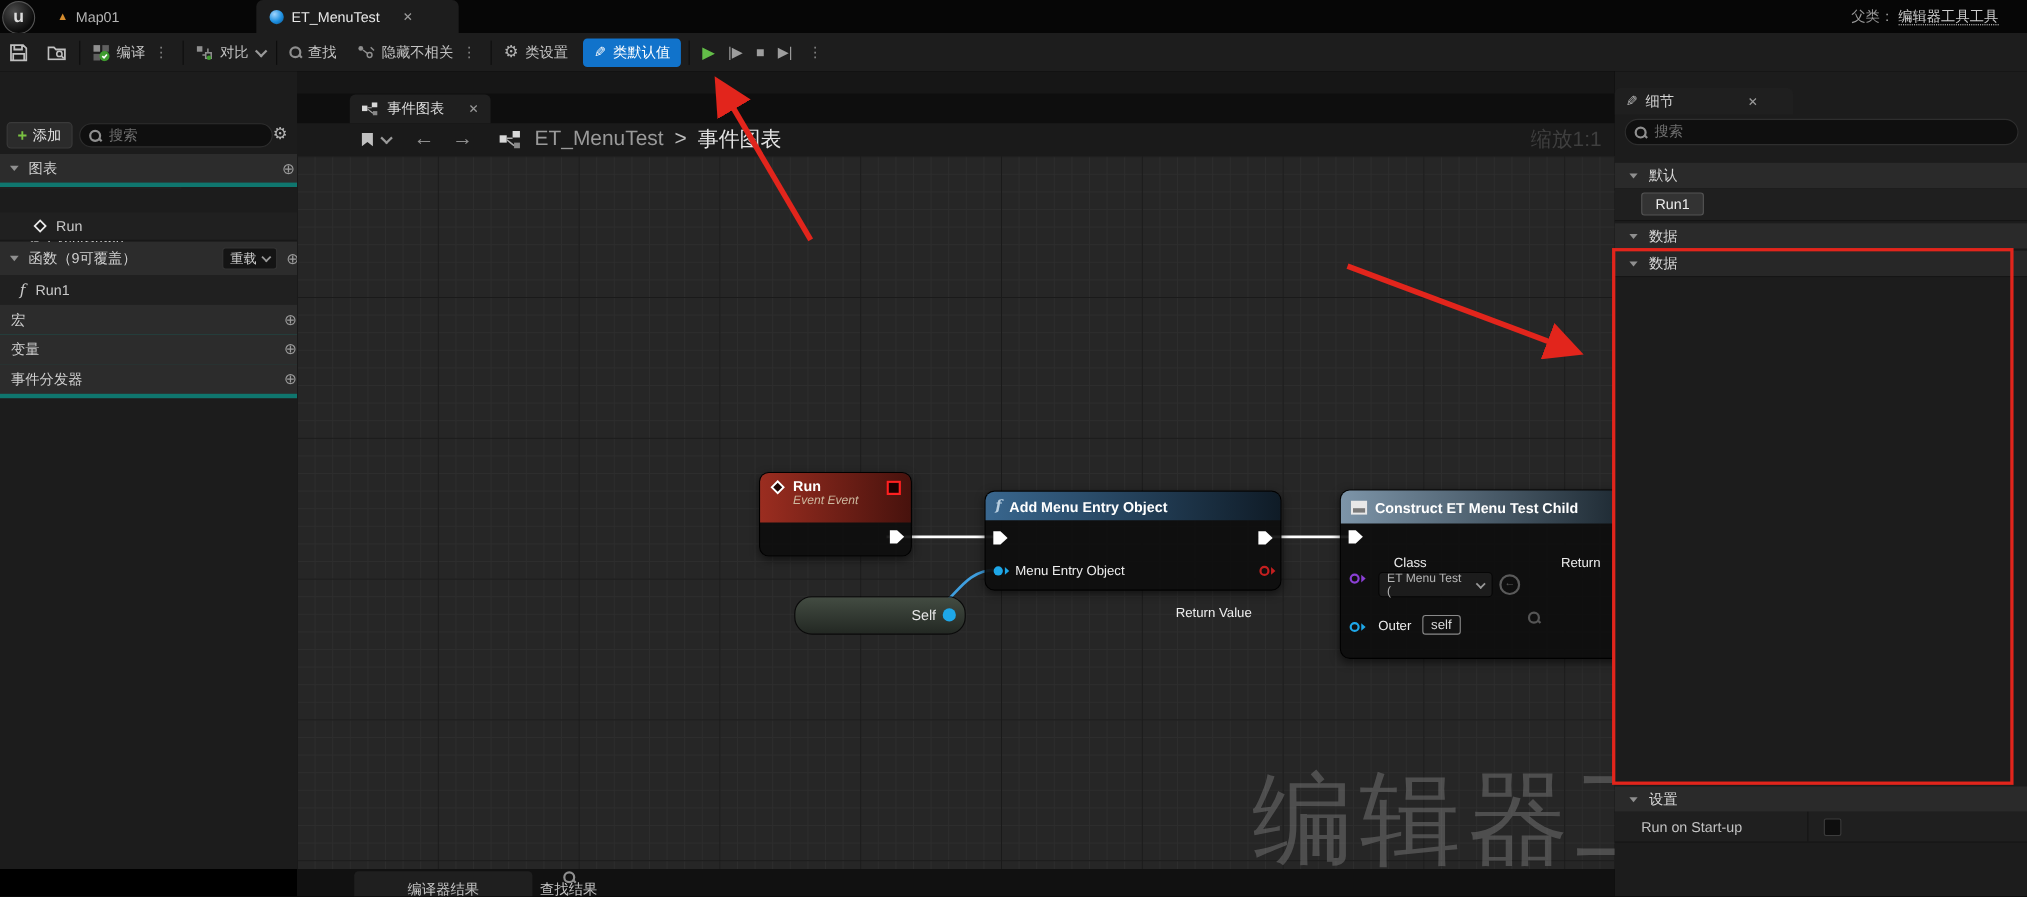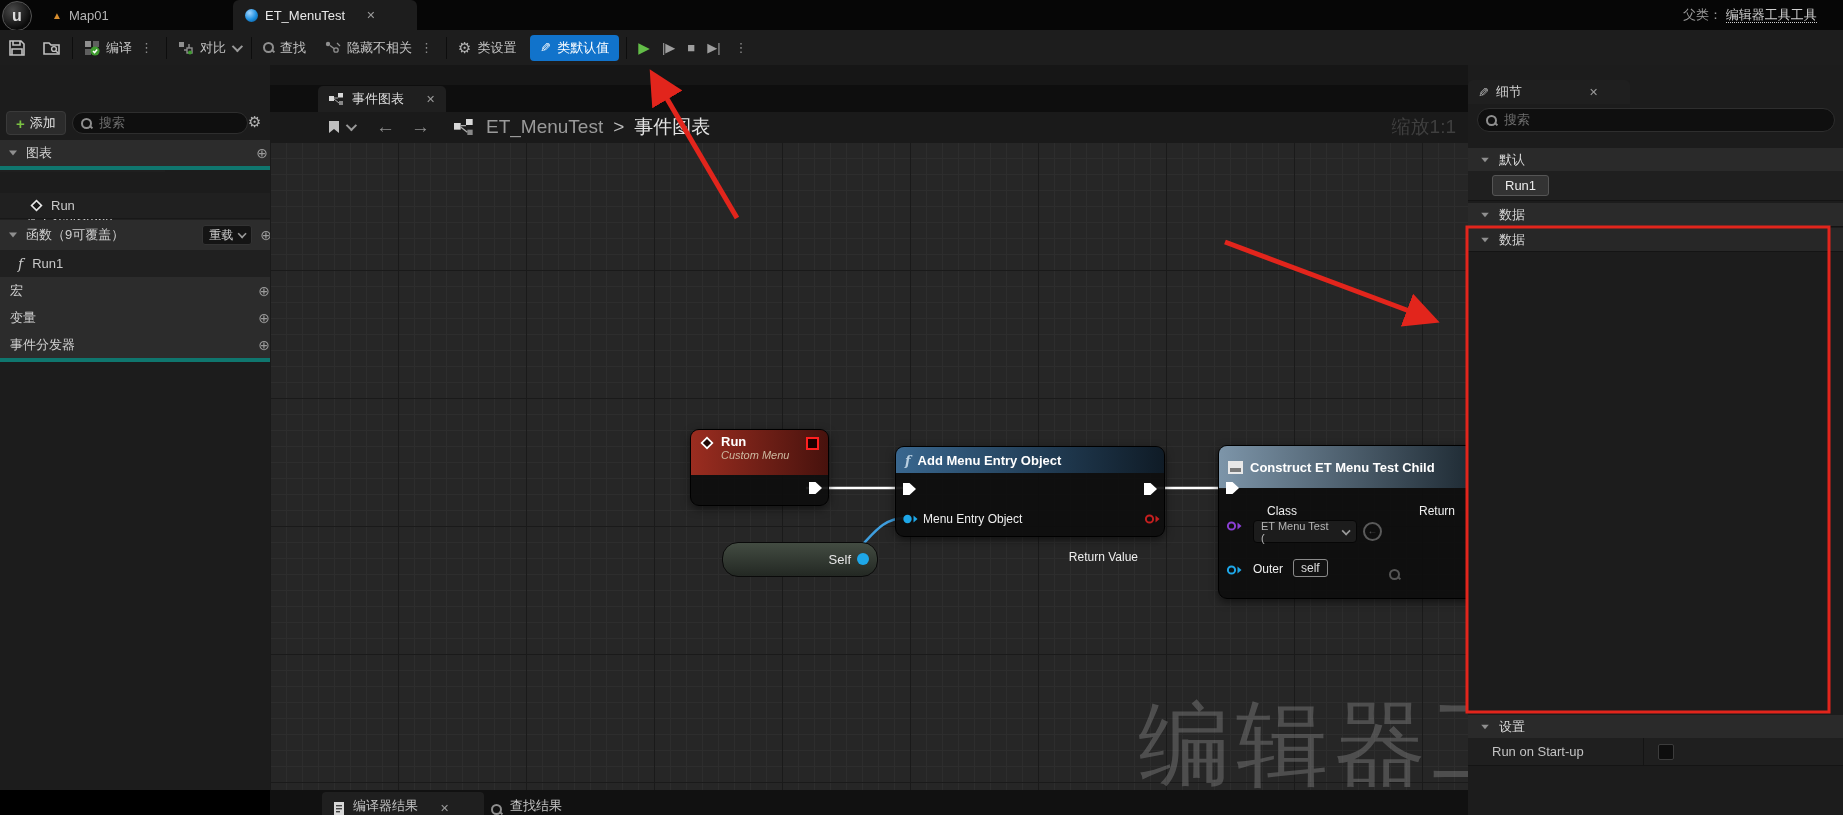--- a/index.html
+++ b/index.html
@@ -88,22 +88,22 @@
   .pill{position:absolute;border-radius:16px;border:1px solid #0a0a0a;
      background:linear-gradient(180deg,#434c42,#232823);display:flex;align-items:center;
      justify-content:flex-end;color:#e6e6e6;font-size:13px;}
   .pin-label{font-size:12px;color:#eee;}
   .self-box{background:#121212;border:1px solid #8a8a8a;border-radius:3px;color:#ddd;
      font-size:12px;padding:1px 7px;}
   .cls-dd{display:flex;align-items:center;gap:7px;background:#1c1c1c;border:1px solid #060606;
      border-radius:4px;height:21px;padding:0 7px;font-size:11px;color:#b5b5b5;}
   
   .bottombar{left:270px;top:790px;width:1198px;height:25px;background:#111;}
-  .b-tab{position:absolute;top:2px;height:23px;display:flex;align-items:flex-end;gap:8px;
-     padding:0 11px;font-size:13px;color:#c3c3c3;}
+  .b-tab{position:absolute;top:2px;height:23px;display:flex;align-items:center;gap:8px;
+     padding:0 11px;font-size:13px;color:#c3c3c3;flex-direction:column;}
   .b-tab.active{background:#1f1f1f;border-radius:4px 4px 0 0;}
   
   .details{left:1468px;top:65px;width:375px;height:750px;background:#1c1c1c;}
   .det-tabstrip{left:1468px;top:65px;width:375px;height:40px;background:#131313;}
   .det-row{position:absolute;left:0;width:375px;display:flex;align-items:center;
      font-size:13px;color:#c2c2c2;border-bottom:1px solid #141414;background:#1f1f1f;}
   .det-head{background:#2a2a2a;color:#d8d8d8;}
   .cbox{position:absolute;left:190px;width:14px;height:14px;background:#0e0e0e;border:1px solid #3c3c3c;border-radius:2px;}
   .vline{position:absolute;left:175px;top:0;width:1px;height:100%;background:#141414;}
   
@@ -313,21 +313,21 @@
     <path d="M563,495 C595,495 600,453 635,453" stroke="#3f9fdf" stroke-width="2.5" fill="none"></path>
   </svg>
 
   <div class="node" style="left:420px;top:364px;width:137px;height:75px;">
     <div class="node-head" style="height:41px;background:linear-gradient(90deg,#9b2d20,#47120d);align-items:flex-start;padding-top:4px;">
       <svg width="14" height="14" viewBox="0 0 13 13" style="margin-top:2px;">
           <rect x="3" y="3" width="7" height="7" transform="rotate(45 6.5 6.5)" fill="#200705" stroke="#fff" stroke-width="1.6"></rect>
         </svg>
       <span>
         <div>Run</div>
-        <div style="font-weight:normal;font-style:italic;font-size:11px;color:#cdb9a0;">Custom Menu</div>
+        <div style="font-weight:normal;font-style:italic;font-size:11px;color:#cdb9a0;">Event Event</div>
       </span>
       <span style="margin-left:auto;width:9px;height:9px;border:2px solid #ff2020;background:#1c0000;margin-top:3px;"></span>
     </div>
     <svg class="pin-exec" style="right:5px;top:51px;" viewBox="0 0 15 14">
         <path d="M1,1 h6.5 l6.5,6 -6.5,6 h-6.5 z" fill="#fff"></path>
       </svg>
   </div>
 
   <div class="node" style="left:625px;top:381px;width:268px;height:89px;">
     <div class="node-head" style="height:26px;background:linear-gradient(90deg,#39678f,#0f1b26);">
@@ -346,21 +346,21 @@
       </svg>
     <span class="pin-label abs" style="left:27px;top:65px;">Menu Entry Object</span>
     <span class="pin-label abs" style="right:26px;top:65px;margin-top:38px;">Return Value</span>
     <svg class="pin-circ" style="right:4px;top:66px;" viewBox="0 0 16 12">
         <circle cx="5.5" cy="6" r="3.6" fill="none" stroke="#c41f1f" stroke-width="2"></circle>
         <path d="M11.5,2.5 l4,3.5 -4,3.5 z" fill="#c41f1f"></path>
       </svg>
   </div>
 
   <div class="node" style="left:948px;top:380px;width:254px;height:152px;border-radius:9px 0 0 9px;">
-    <div class="node-head" style="height:42px;background:linear-gradient(90deg,#7d95a9,#1e2a33);border-radius:8px 0 0 0;">
+    <div class="node-head" style="height:30px;background:linear-gradient(90deg,#7d95a9,#1e2a33);border-radius:8px 0 0 0;">
       <svg width="15" height="13" viewBox="0 0 15 13">
           <rect x="0" y="0" width="15" height="13" fill="#e8e8e8"></rect>
           <rect x="2" y="7" width="11" height="4" fill="#7a7a7a"></rect>
         </svg>
       <span>Construct ET Menu Test Child</span>
     </div>
     <svg class="pin-exec" style="left:6px;top:35px;" viewBox="0 0 15 14">
         <path d="M1,1 h6.5 l6.5,6 -6.5,6 h-6.5 z" fill="#fff"></path>
       </svg>
     <span class="pin-label abs" style="left:48px;top:58px;">Class</span>

